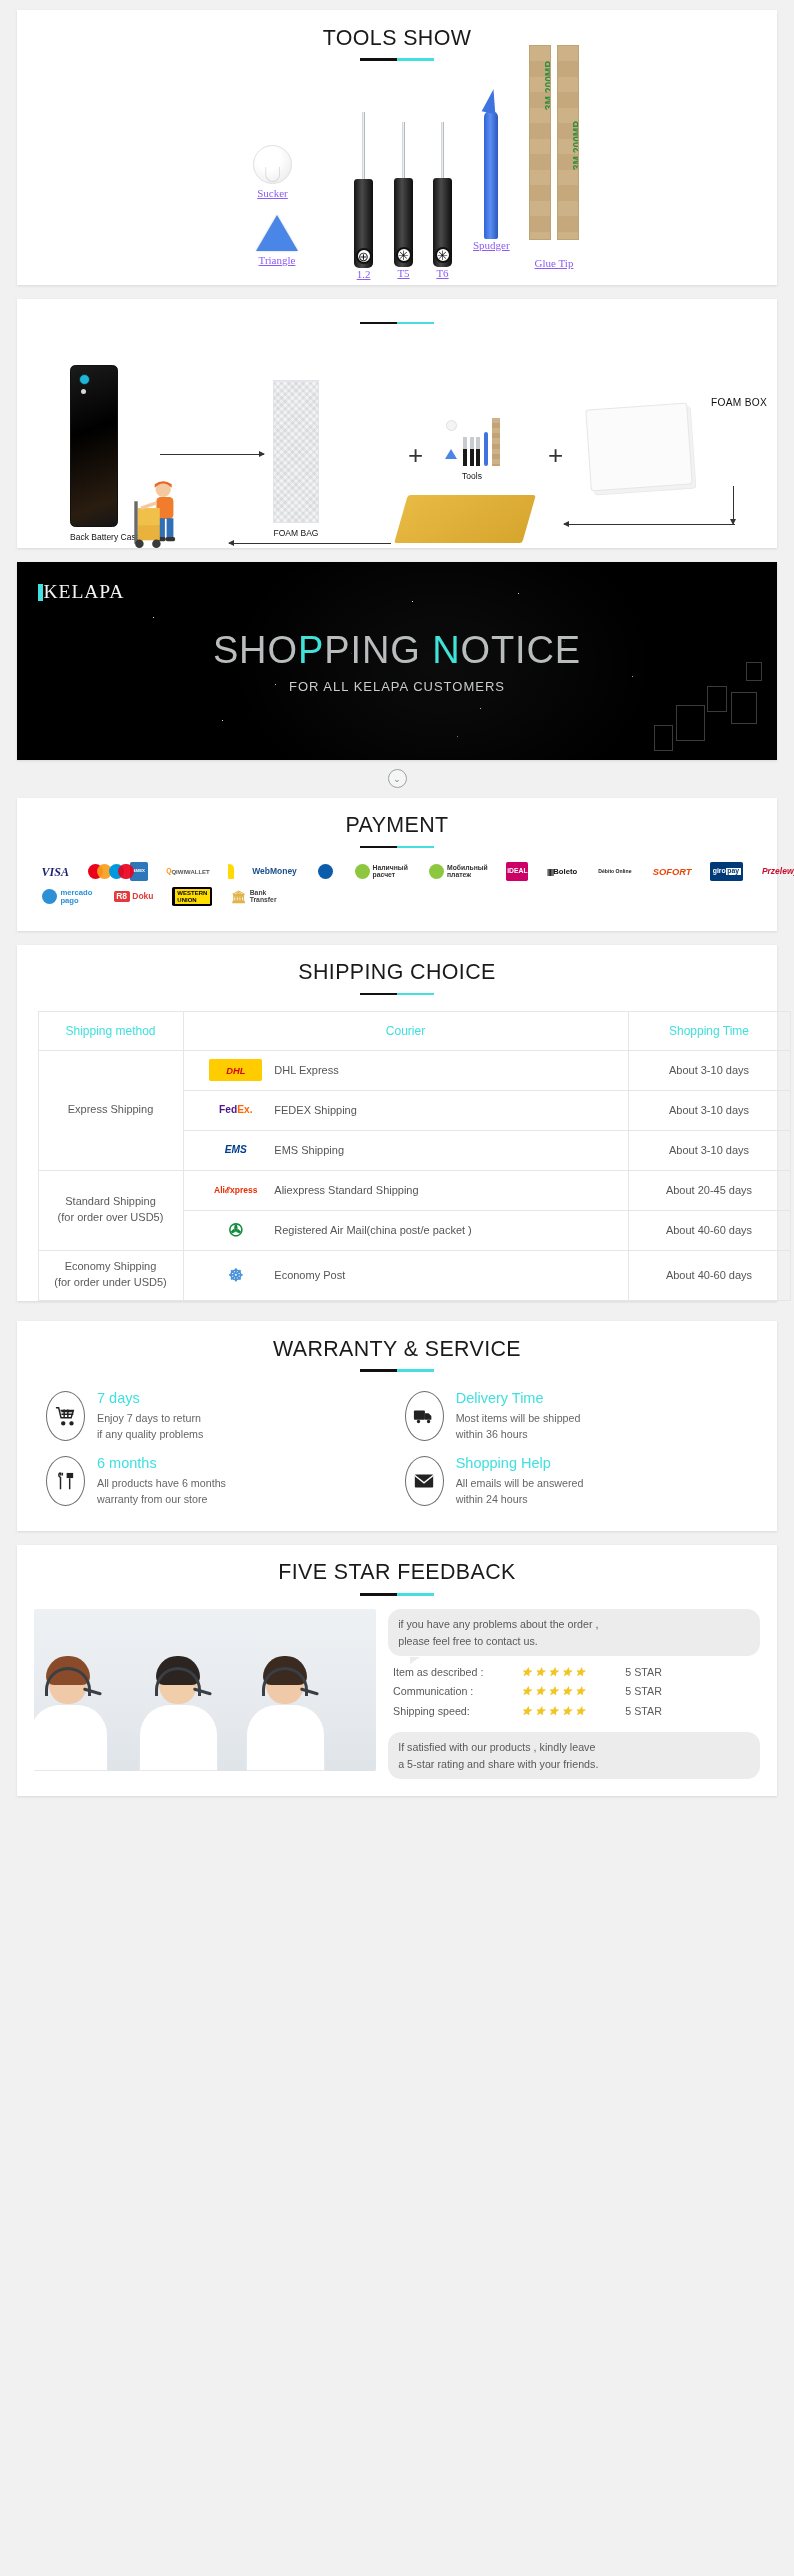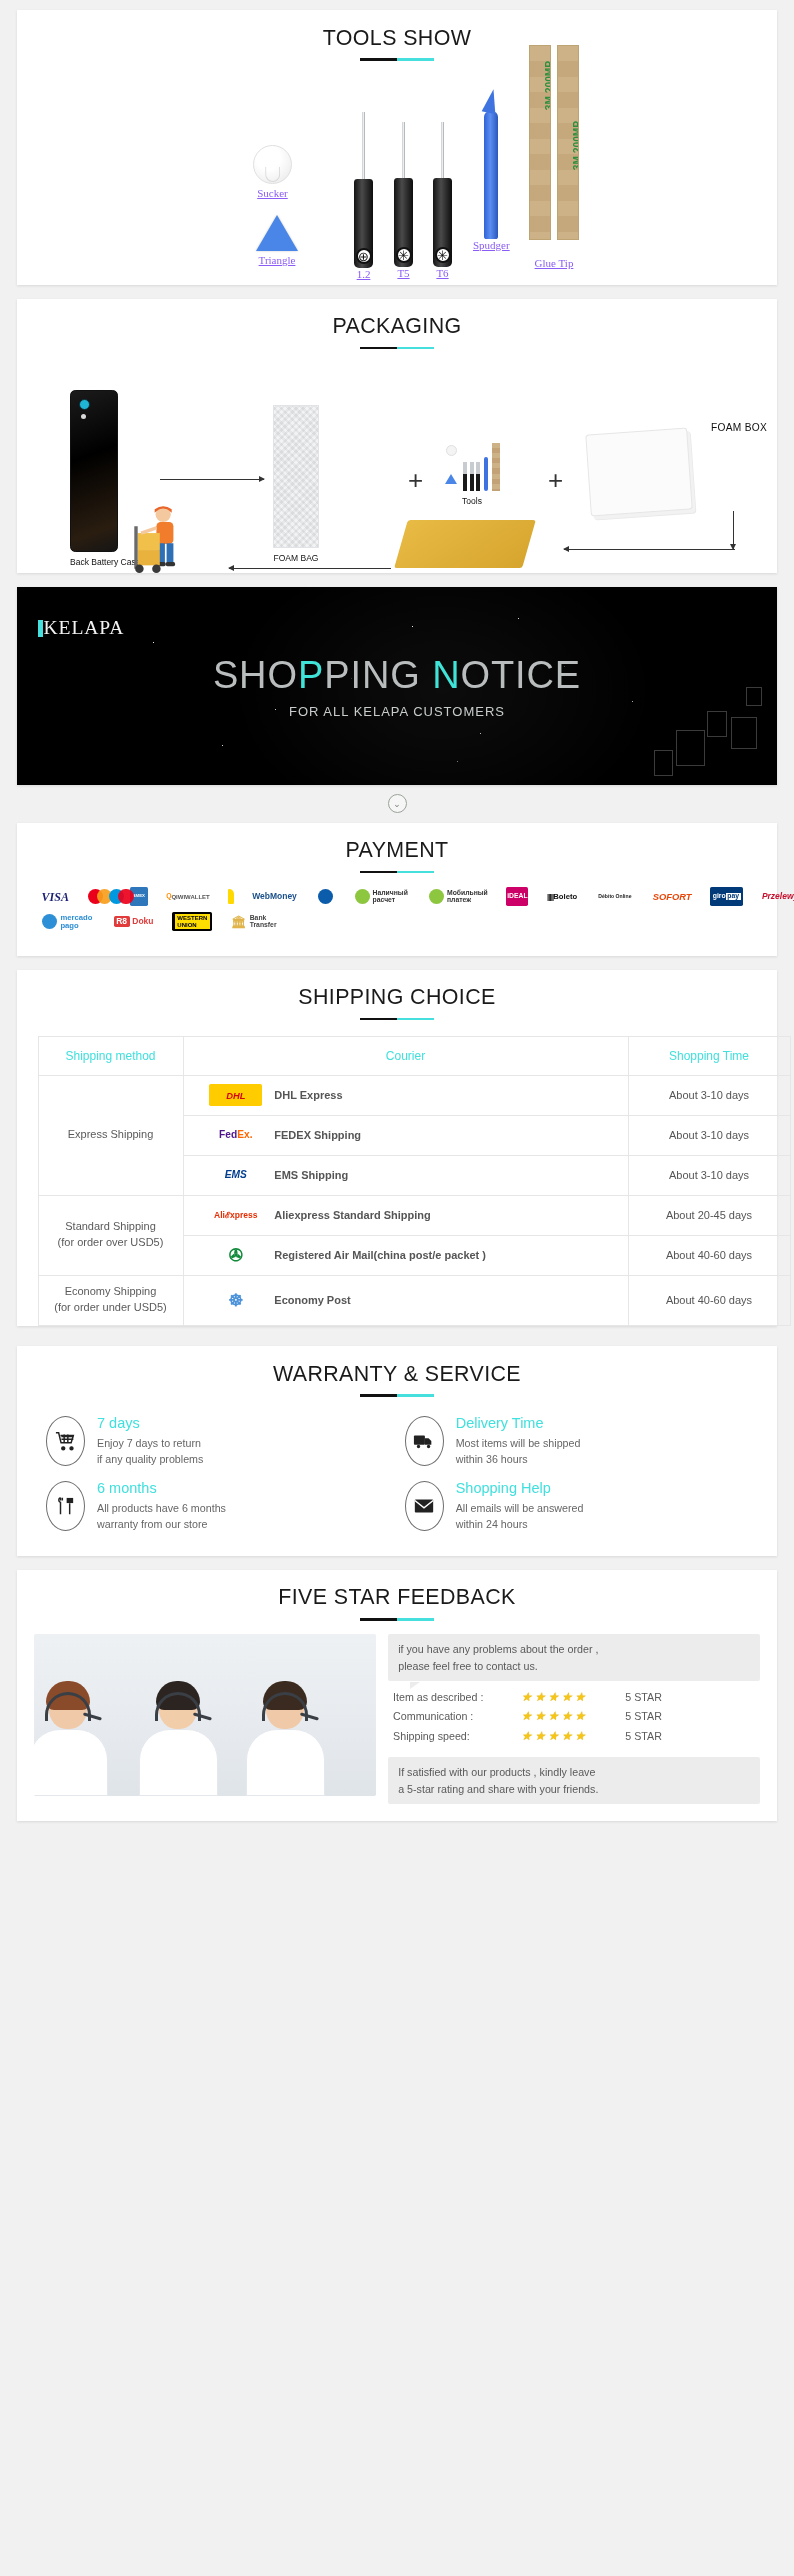--- a/index.html
+++ b/index.html
@@ -179,21 +179,21 @@
       radial-gradient(0.9px 0.9px at 72% 40%, #fff 40%, transparent 50%),
       radial-gradient(0.9px 0.9px at 44% 46%, #fff 40%, transparent 50%),
       radial-gradient(0.9px 0.9px at 81% 58%, #bbb 40%, transparent 50%),
       radial-gradient(0.9px 0.9px at 27% 80%, #eee 40%, transparent 50%),
       radial-gradient(0.9px 0.9px at 66% 16%, #eee 40%, transparent 50%),
       radial-gradient(0.9px 0.9px at 58% 88%, #ddd 40%, transparent 50%),
       radial-gradient(325px 222px at 56% 52%, rgba(255,255,255,.055), transparent 70%);
     opacity: .9;
   }
   .brand-logo {
-    position: absolute; left: 20.5px; top: 30px;
+    position: absolute; left: 20.5px; top: 19px;
     font-family: "Liberation Serif", serif; font-size: 19.6px;
     letter-spacing: 0.9px; color: #f2f2f2; font-weight: 400;
   }
   .brand-logo .k-bar {
     display: inline-block; width: 5.1px; height: 17px; background: #45e0dd;
     vertical-align: -2.6px; margin-right: 0.9px;
   }
   .banner-title {
     position: absolute; left: 0; right: 0; top: 67px; text-align: center;
     font-size: 38px; color: #b9bdbd; letter-spacing: 0.9px; font-weight: 400;
@@ -242,21 +242,21 @@
   .pm-doku { color: #e23b3b; font-size: 8.5px; }
   .pm-wu { background: #ffdd00; color: #000; font-size: 6px; }
   .pm-bank { color: #444; font-size: 6.8px; text-align: left; }
   .dot-ic { width: 15.4px; height: 15.4px; border-radius: 50%; display: inline-block; }
 
   
   .ship-table { margin: 15.4px 20.5px 20.5px 20.5px; border: 0.9px solid #e3e3e3; border-collapse: collapse; width: 753px; }
   .ship-table td, .ship-table th { border: 0.9px solid #e6e6e6; padding: 8.5px 6.8px; font-weight: normal; margin-left: 46px; }
   .ship-table th { color: #3fe0dd; font-size: 12px; padding: 12px 6.8px; }
   .ship-method { text-align: center; color: #5a5a5a; font-size: 11px; width: 145px; line-height: 1.45; }
-  .ship-courier { font-size: 11px; color: #555; font-weight: bold; }
+  .ship-courier { font-size: 11px; color: #555; }
   .ship-time { text-align: center; color: #555; font-size: 11px; width: 162px; }
   .courier-cell { display: flex; align-items: center; gap: 12px; padding-left: 19px; }
   .clogo {
     width: 53px; height: 22px; flex: 0 0 53px; border-radius: 1.7px;
     display: flex; align-items: center; justify-content: center;
     font-size: 9.4px; font-weight: bold; line-height: 1;
   }
   .lg-dhl { background: #ffcc00; color: #d40511; font-style: italic; }
   .lg-fedex { color: #4d148c; font-size: 10.2px; font-weight: bold; }
   .lg-fedex s { color: #ff6600; text-decoration: none; }
@@ -287,21 +287,21 @@
   }
   .agent { position: absolute; bottom: 0; }
   .agent .head { width: 38px; height: 43px; border-radius: 50% 50% 45% 45%; }
   .agent .hair { position: absolute; top: -5.1px; left: -3.4px; width: 44px; height: 29px; border-radius: 22px 22px 8.5px 8.5px; }
   .agent .body { width: 79px; height: 67px; border-radius: 31px 31px 0 0; background: #fff; border: 0.9px solid #e4e8ec; margin-left: -20.5px; }
   .agent .hset { position: absolute; top: 5.1px; width: 46px; height: 29px; border: 3.4px solid #3a3f45; border-bottom: none; border-radius: 24px 24px 0 0; left: -4.3px; }
   .agent .mic { position: absolute; top: 29px; left: 34px; width: 19px; height: 2.6px; background: #3a3f45; border-radius: 1.7px; transform: rotate(16deg); }
   .fb-right { flex: 1; display: flex; flex-direction: column; gap: 7.7px; }
   .bubble {
     background: #ececec; color: #5a5a5a; font-size: 10.7px; line-height: 1.55;
-    padding: 6.8px 10.2px; border-radius: 2px; position: relative;
+    padding: 6.8px 10.2px; border-radius: 13px; position: relative;
   }
   .bubble.tail:after {
     content:""; position:absolute; left: 22px; bottom: -7.7px;
     border-top: 7.7px solid #ececec; border-right: 10.2px solid transparent;
   }
   .rate-rows { padding: 1.7px 3.4px 0 5.1px; }
   .rate-row { display: flex; align-items: center; margin-bottom: 7.7px; }
   .rate-label { width: 128px; font-size: 10.7px; color: #5a5a5a; }
   .stars { display: flex; gap: 2.6px; width: 94px; }
   .star { color: #f5c518; font-size: 12px; line-height: 1; text-shadow: 0 0 0.9px #d9a800; }
@@ -377,21 +377,20 @@
               <span style="top:94px;">3M 200MP</span>
             </div>
         </div>
         <div class="tool-cap" style="margin-top:17px;">Glue Tip</div>
       </div>
     </div>
   </div>
 
   <div class="card">
     <div class="sec-head">
-      <div class="sec-title">PACKAGING</div>
       <div class="rule">
           <i class="dark"></i>
           <i class="cyan"></i>
         </div>
     </div>
 
     <div class="pack-wrap">
 
       <div class="pack-item" style="left:53px; top:41px;">
         <div class="phone-case">

